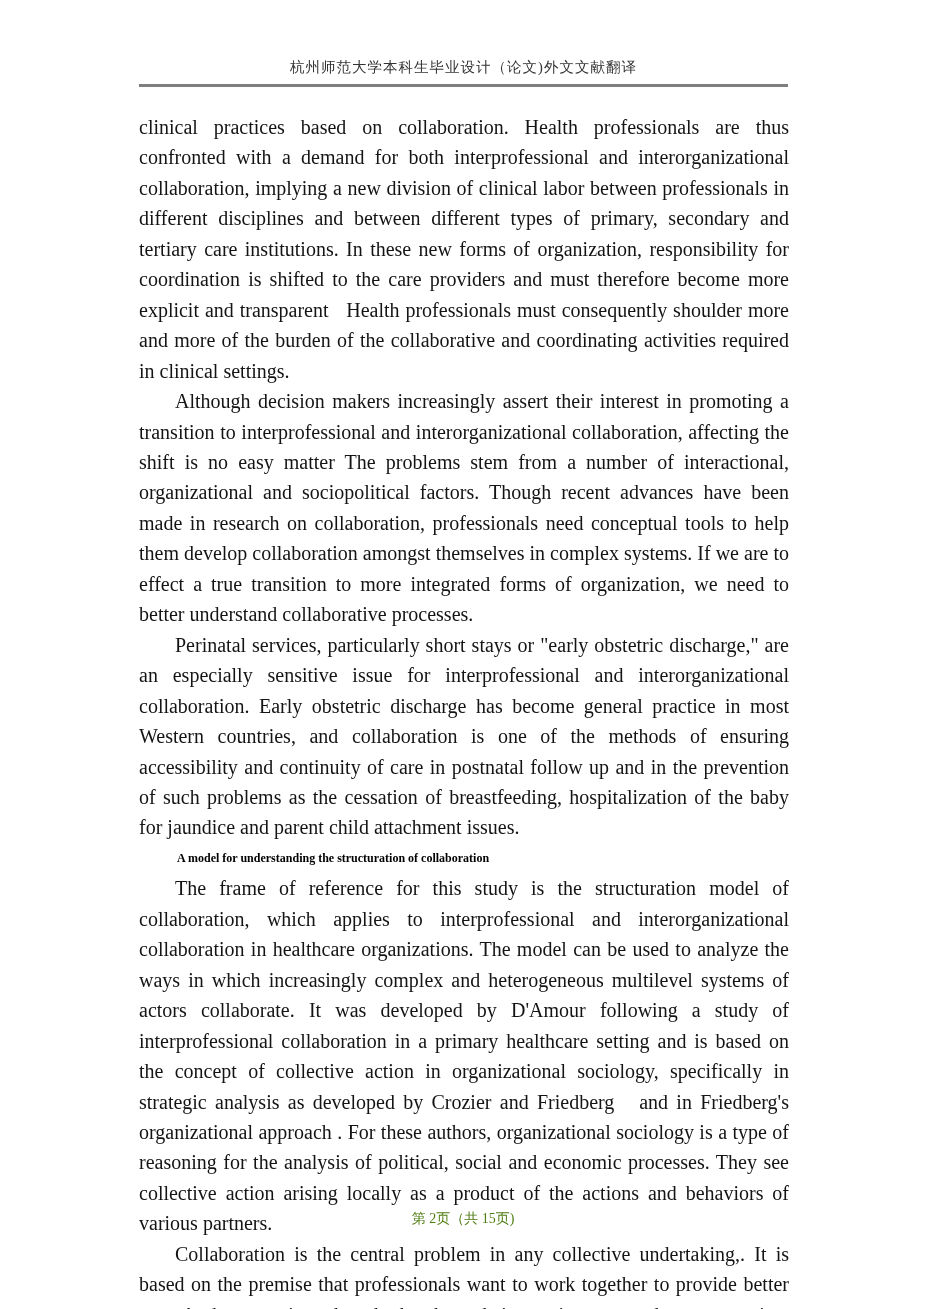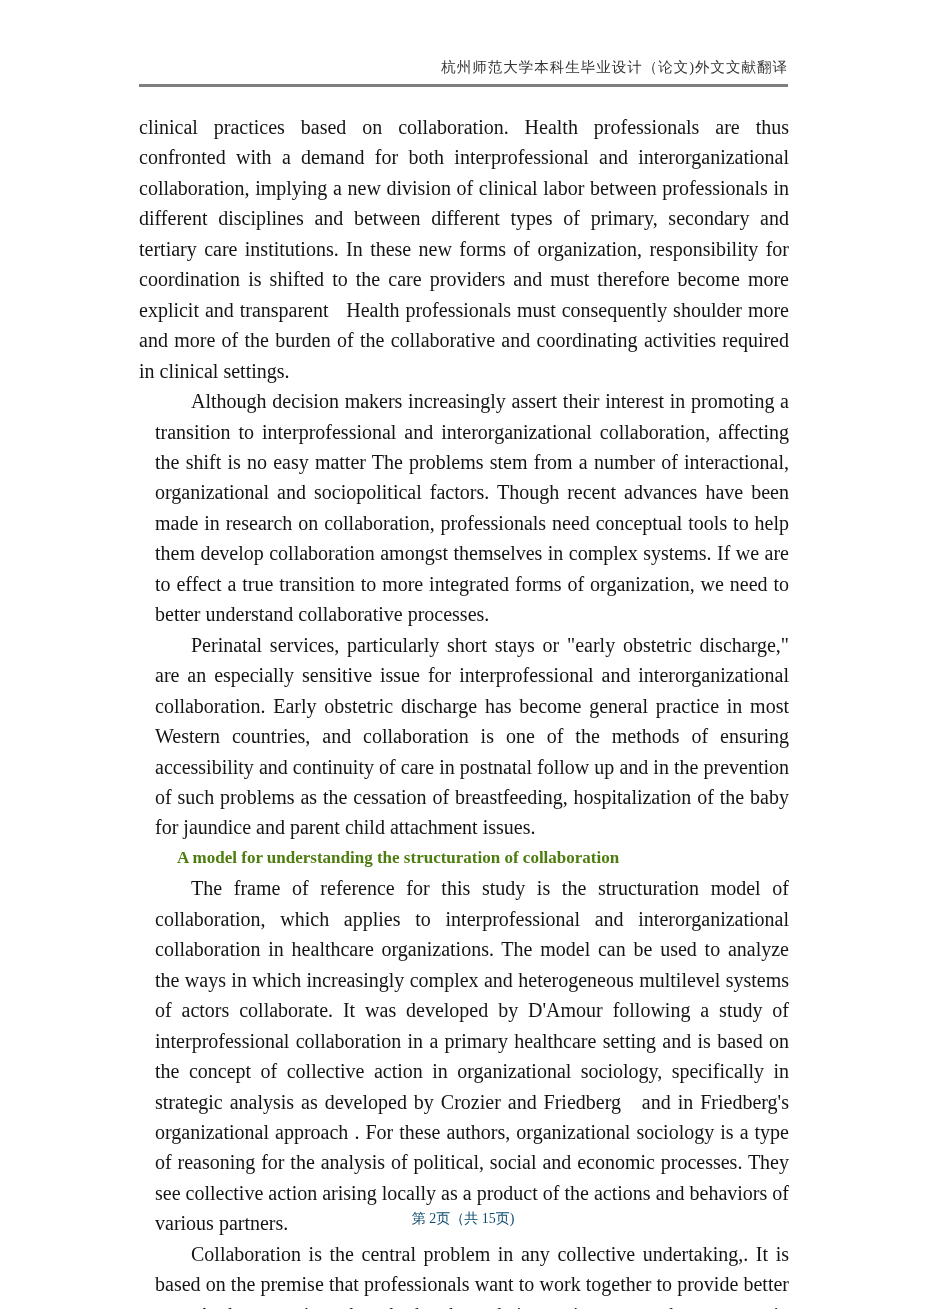--- a/index.html
+++ b/index.html
@@ -17,56 +17,56 @@
     width: 926px;
     height: 1309px;
     background: #ffffff;
     overflow: hidden;
   }
   .header {
     position: absolute;
     top: 58px;
     left: 139px;
     width: 649px;
-    text-align: right;
+    text-align: center;
     font-size: 14.5px;
     color: #333333;
     letter-spacing: 1px;
     padding-bottom: 7px;
     border-bottom: 3px solid #7f7f7f;
   }
   .content {
     position: absolute;
     top: 112px;
     left: 139px;
     width: 650px;
   }
   .para {
     font-size: 20px;
     line-height: 30.45px;
     text-align: justify;
     color: #141414;
   }
-  .para.indent { text-indent: 36px; margin-left: 16px; }
+  .para.indent { text-indent: 36px; }
   .heading {
-    font-size: 17px;
+    font-size: 12px;
     font-weight: bold;
     line-height: 30.45px;
     text-indent: 38px;
-    color: #4d7c0f;
+    color: #000000;
     white-space: nowrap;
   }
   .footer {
     position: absolute;
     top: 1210px;
     left: 0;
     width: 926px;
     text-align: center;
     font-size: 14px;
-    color: #0c4a6e;
+    color: #4d7c0f;
   }
 </style>
 </head>
 <body>
 
 <div class="page">
 
   <div class="header">
     <span>杭州师范大学本科生毕业设计（论文)外文文献翻译</span>
   </div>

